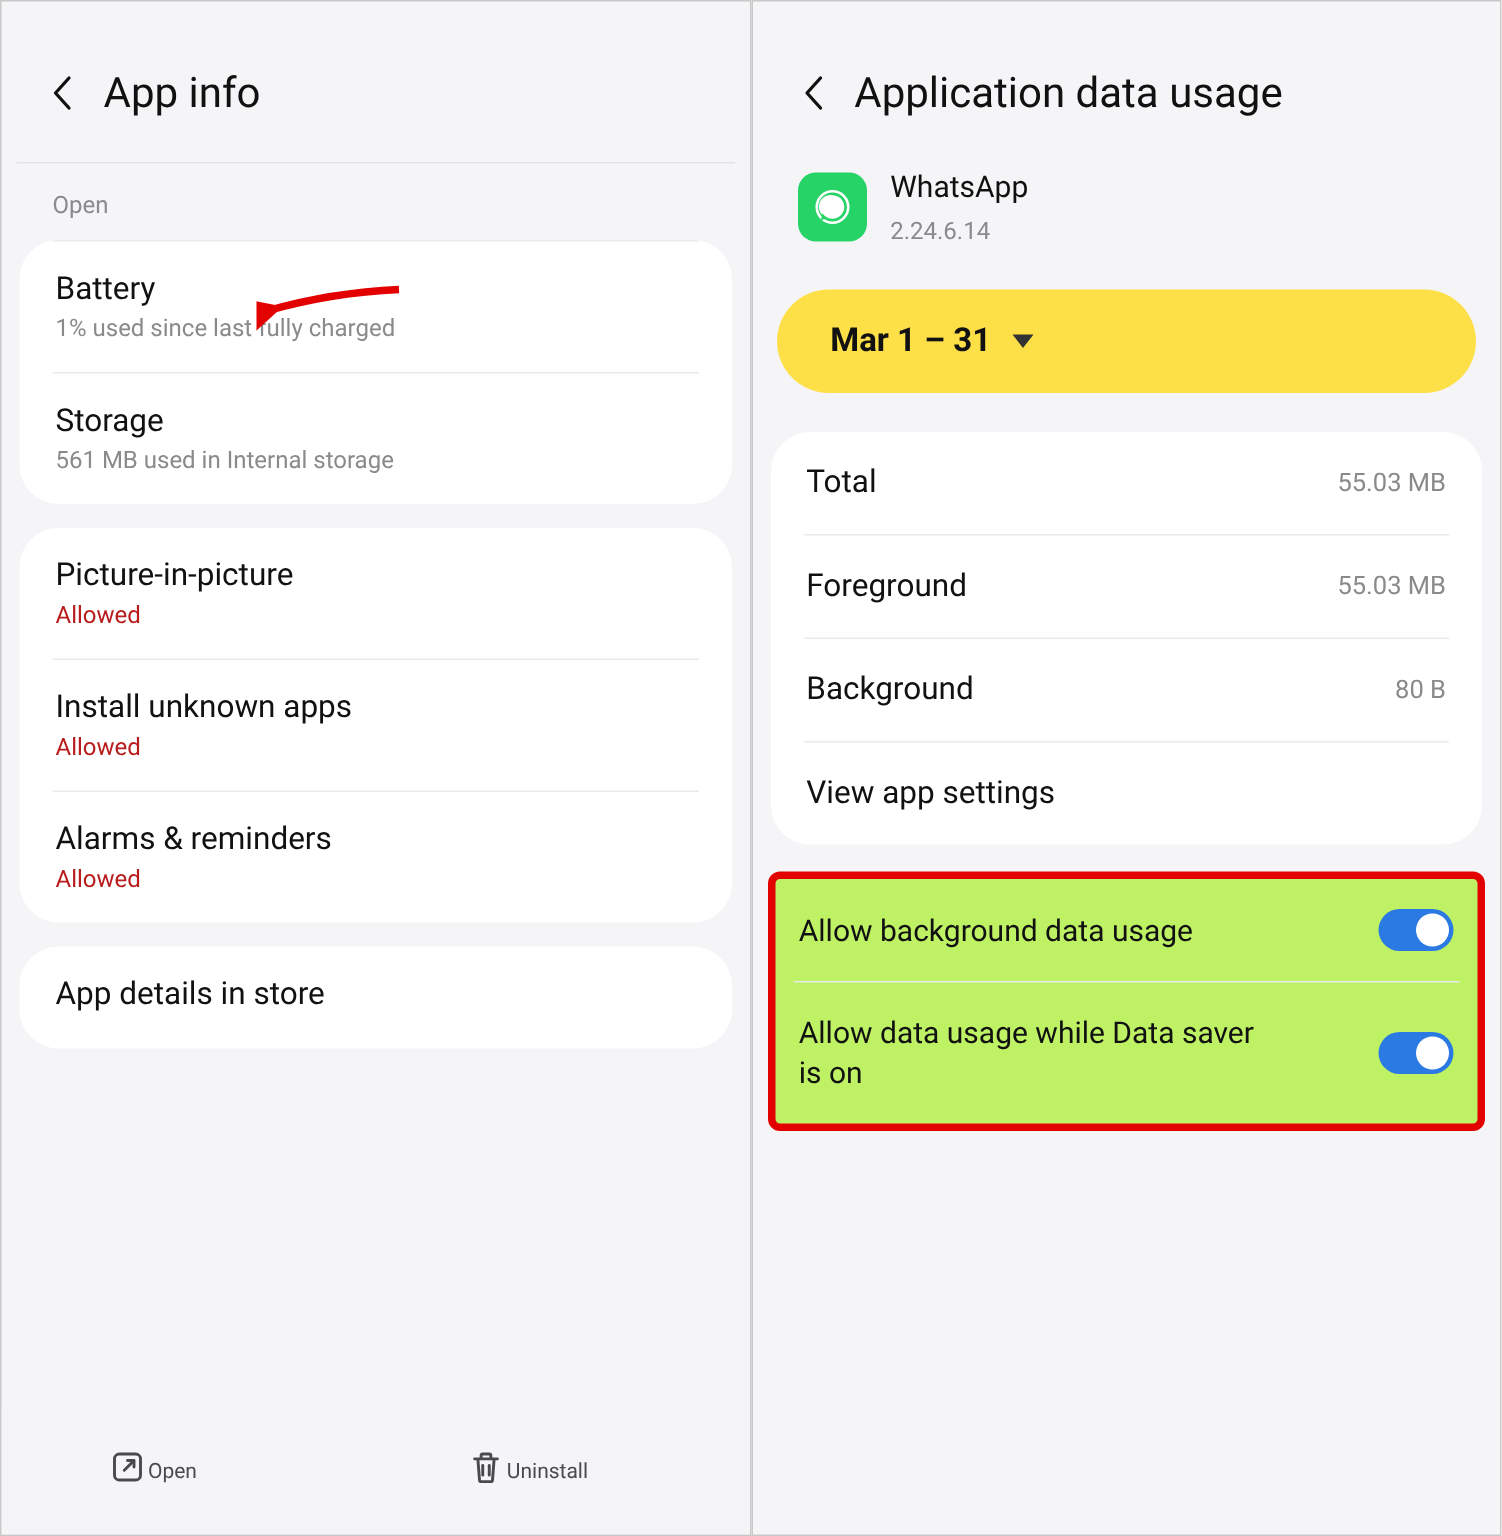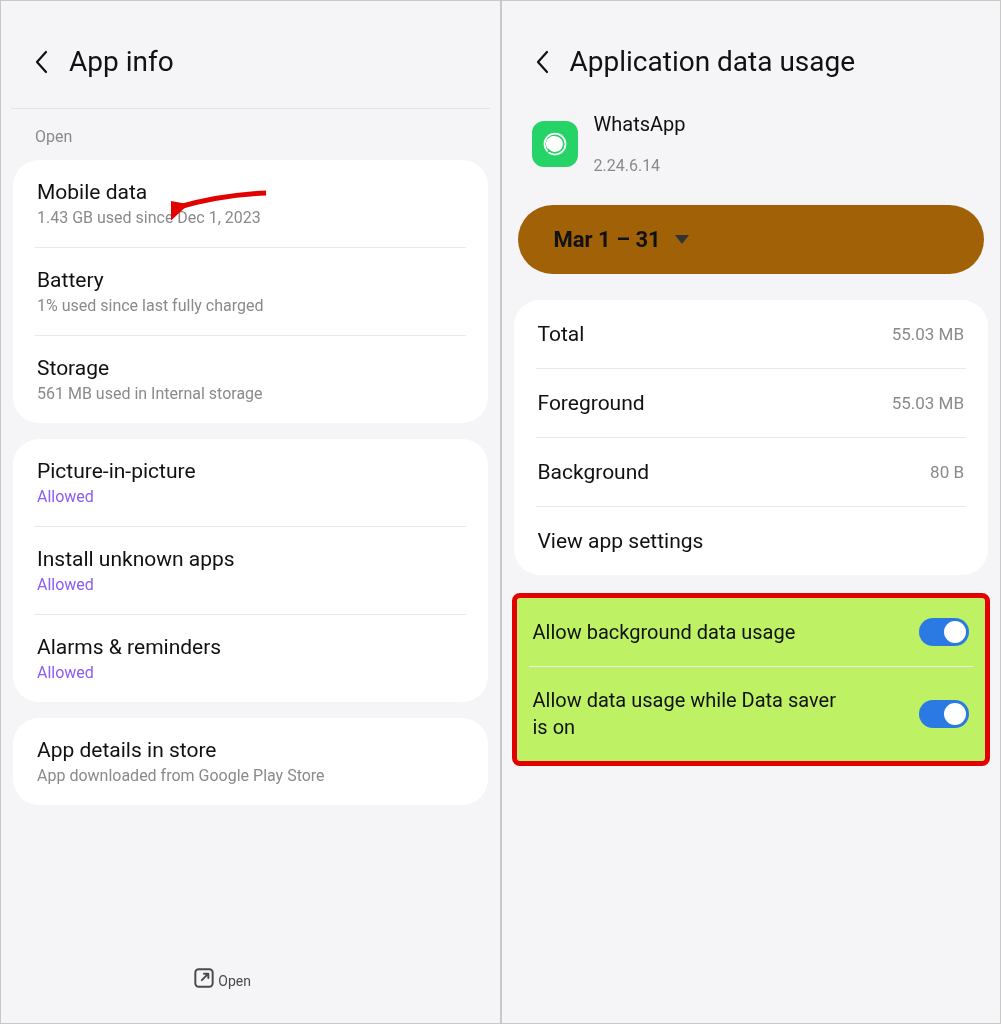--- a/index.html
+++ b/index.html
@@ -61,21 +61,21 @@
   }
   .row-title {
     font-size: 21px;
     color: #111;
     margin-bottom: 4px;
   }
   .row-sub {
     font-size: 16px;
     color: #8a8a8d;
   }
-  .row-sub.blue { color: #8b5cf6; }
+  .row-sub.blue { color: #b91c1c; }
   .divider {
     height: 1px;
     background: #eaeaec;
     margin: 0 22px;
   }
   .row-flex {
     display: flex;
     justify-content: space-between;
     align-items: center;
     padding: 22px 24px;
@@ -115,24 +115,24 @@
     width: 46px;
     height: 46px;
     border-radius: 12px;
     background: #25D366;
     display: flex;
     align-items: center;
     justify-content: center;
     margin-right: 16px;
   }
   .app-icon svg { width: 28px; height: 28px; }
-  .app-name { font-size: 20px; color: #111; margin-bottom: 20px; }
+  .app-name { font-size: 20px; color: #111; margin-bottom: 8px; }
   .app-version { font-size: 16px; color: #8a8a8d; }
   .date-pill {
-    background: #a16207;
+    background: #fde047;
     border-radius: 36px;
     margin: 10px 16px 20px 16px;
     padding: 22px 36px;
     display: flex;
     align-items: center;
   }
   .date-label {
     font-size: 22px;
     font-weight: 700;
     color: #111;
@@ -193,24 +193,20 @@
           <path d="M12 2 L3 12 L12 22" stroke="#111" stroke-width="2.2" fill="none" stroke-linecap="round" stroke-linejoin="round"></path>
         </svg>
     </div>
     <div class="header-title">App info</div>
   </div>
   <div class="top-divider"></div>
 
   <div class="section-label">Open</div>
 
   <div class="card">
-    <div class="row">
-      <div class="row-title">Mobile data</div>
-      <div class="row-sub">1.43 GB used since Dec 1, 2023</div>
-    </div>
     <div class="divider"></div>
     <div class="row">
       <div class="row-title">Battery</div>
       <div class="row-sub">1% used since last fully charged</div>
     </div>
     <div class="divider"></div>
     <div class="row">
       <div class="row-title">Storage</div>
       <div class="row-sub">561 MB used in Internal storage</div>
     </div>
@@ -229,34 +225,41 @@
     <div class="divider"></div>
     <div class="row">
       <div class="row-title">Alarms &amp; reminders</div>
       <div class="row-sub blue">Allowed</div>
     </div>
   </div>
 
   <div class="card">
     <div class="row">
       <div class="row-title">App details in store</div>
-      <div class="row-sub">App downloaded from Google Play Store</div>
     </div>
   </div>
 
   <div class="bottom-bar">
     <div class="bottom-item">
       <div class="icon">
         <svg viewBox="0 0 24 24">
             <rect x="4" y="4" width="16" height="16" rx="3" fill="none" stroke="#4a4a4c" stroke-width="1.8"></rect>
             <path d="M10 14 L16 8 M12 8 H16 V12" fill="none" stroke="#4a4a4c" stroke-width="1.8" stroke-linecap="round" stroke-linejoin="round"></path>
           </svg>
       </div>
       <div class="bottom-label">Open</div>
     </div>
+    <div class="bottom-item">
+      <div class="icon">
+        <svg viewBox="0 0 24 24">
+            <path d="M5 7 H19 M9 7 V5 a1 1 0 0 1 1-1 h4 a1 1 0 0 1 1 1 V7 M7 7 L8 20 a1 1 0 0 0 1 1 h6 a1 1 0 0 0 1-1 L17 7 M10 11 V17 M14 11 V17" fill="none" stroke="#4a4a4c" stroke-width="1.8" stroke-linecap="round" stroke-linejoin="round"></path>
+          </svg>
+      </div>
+      <div class="bottom-label">Uninstall</div>
+    </div>
   </div>
 
   <svg class="arrow" viewBox="0 0 100 40">
     <defs>
       <marker id="ah" markerWidth="12" markerHeight="10" refX="2" refY="5" orient="auto">
         <path d="M10 0 L0 5 L10 10 Z" fill="#e20000"></path>
       </marker>
     </defs>
     <path d="M95 10 Q50 12 8 24" stroke="#e20000" stroke-width="5" fill="none" marker-end="url(#ah)"></path>
   </svg>

